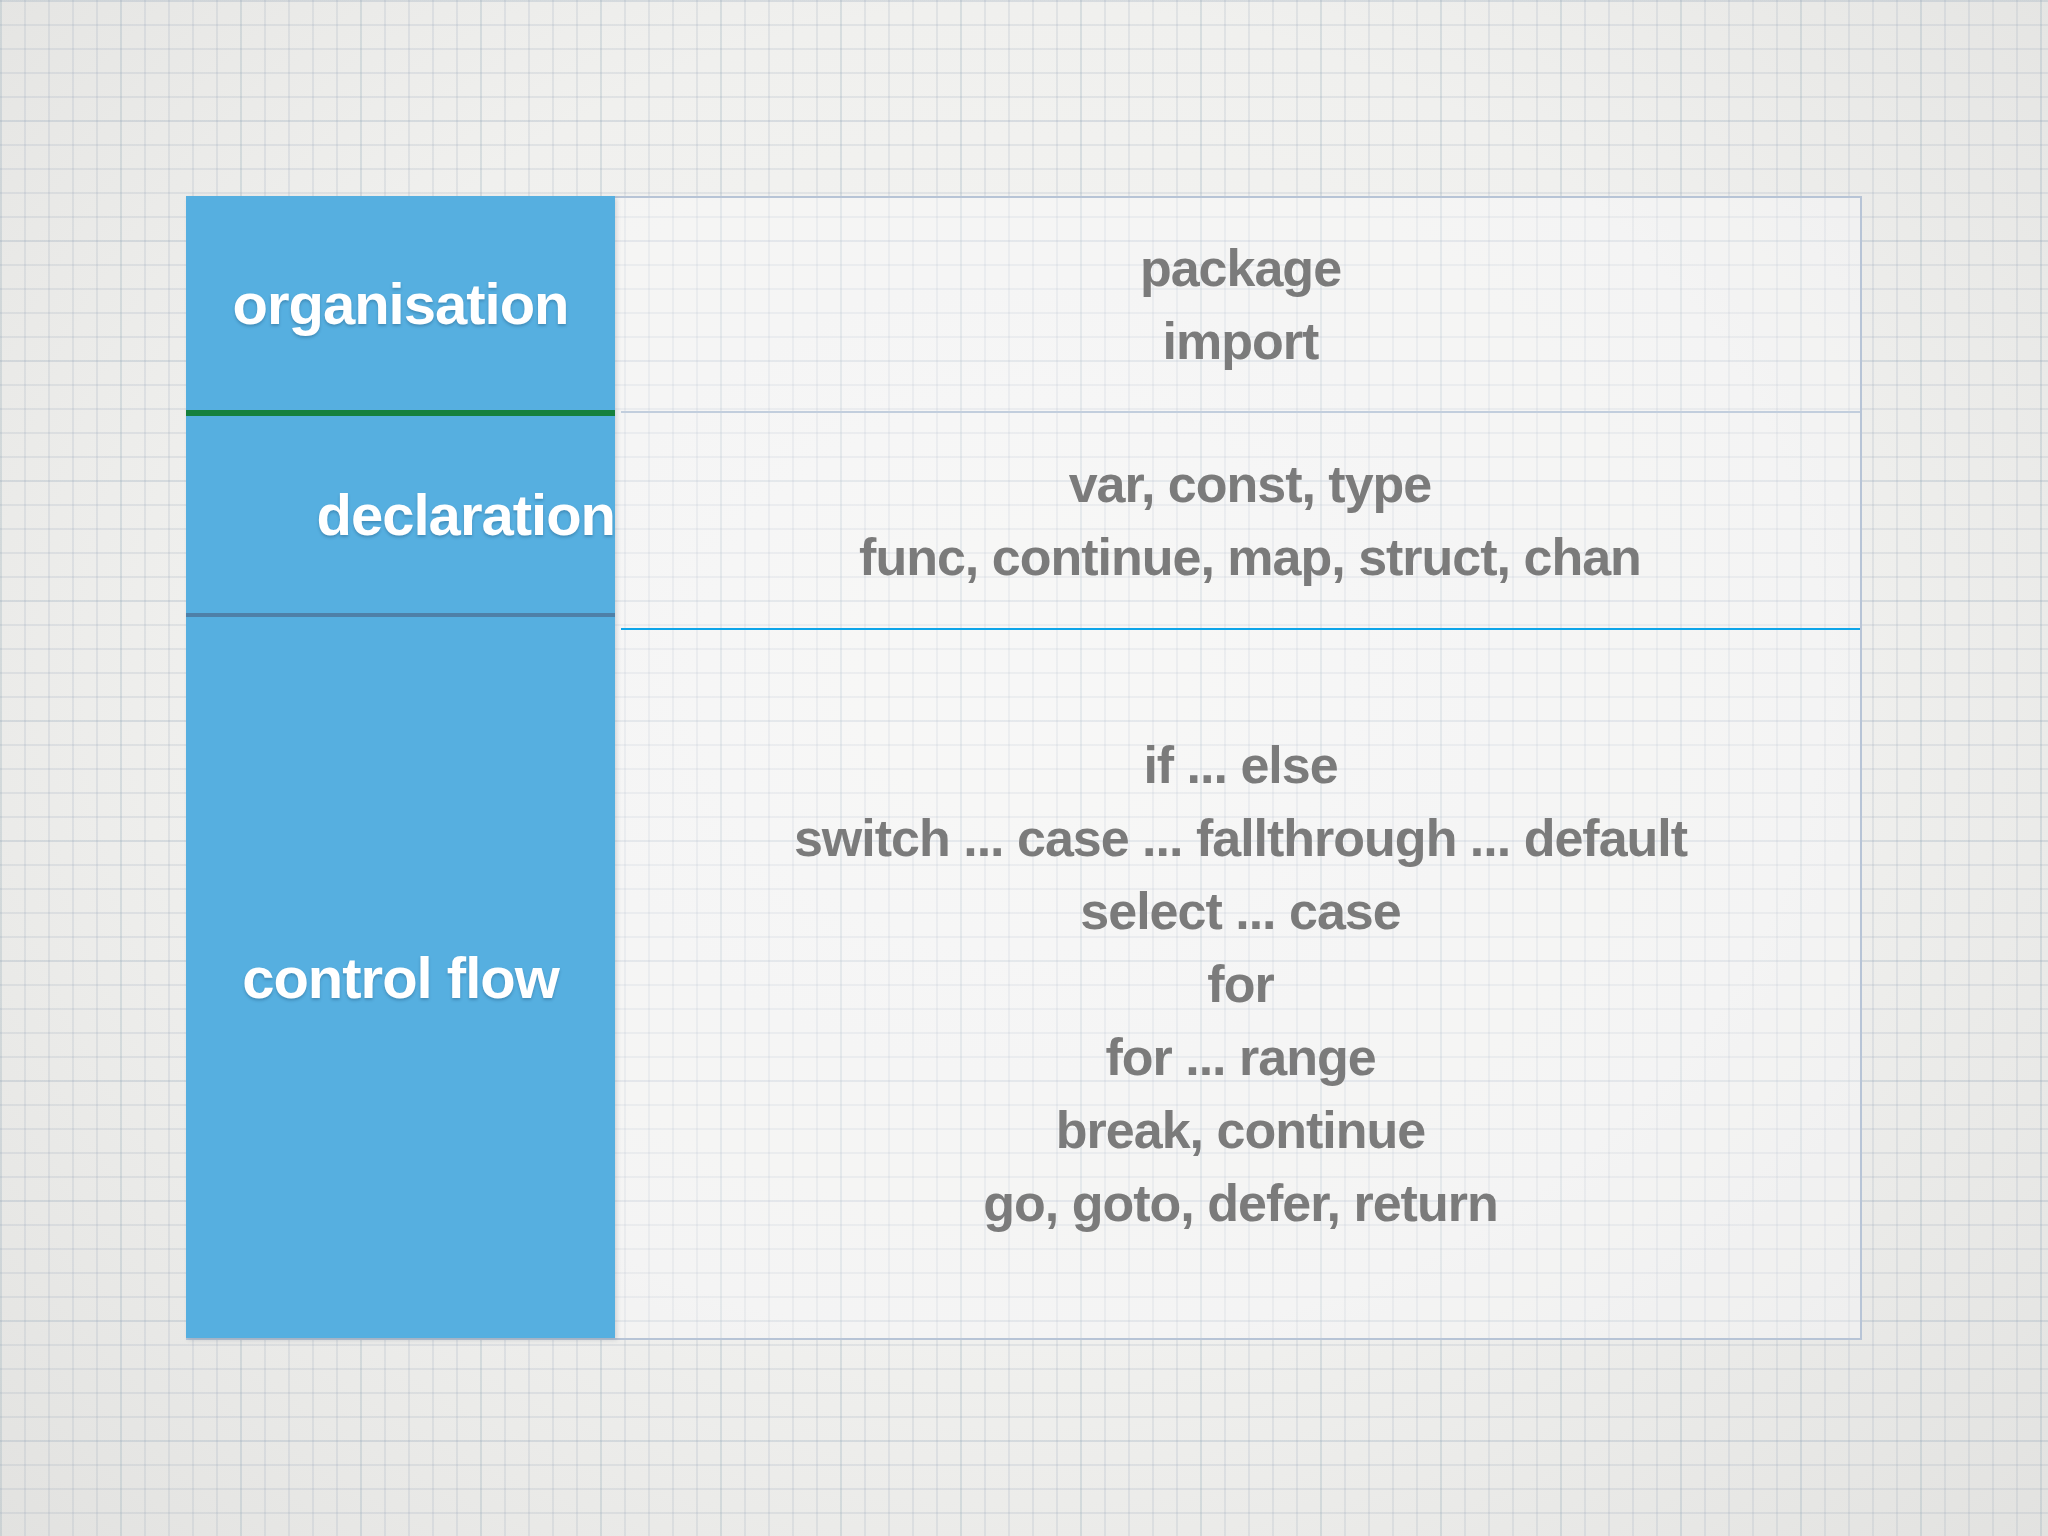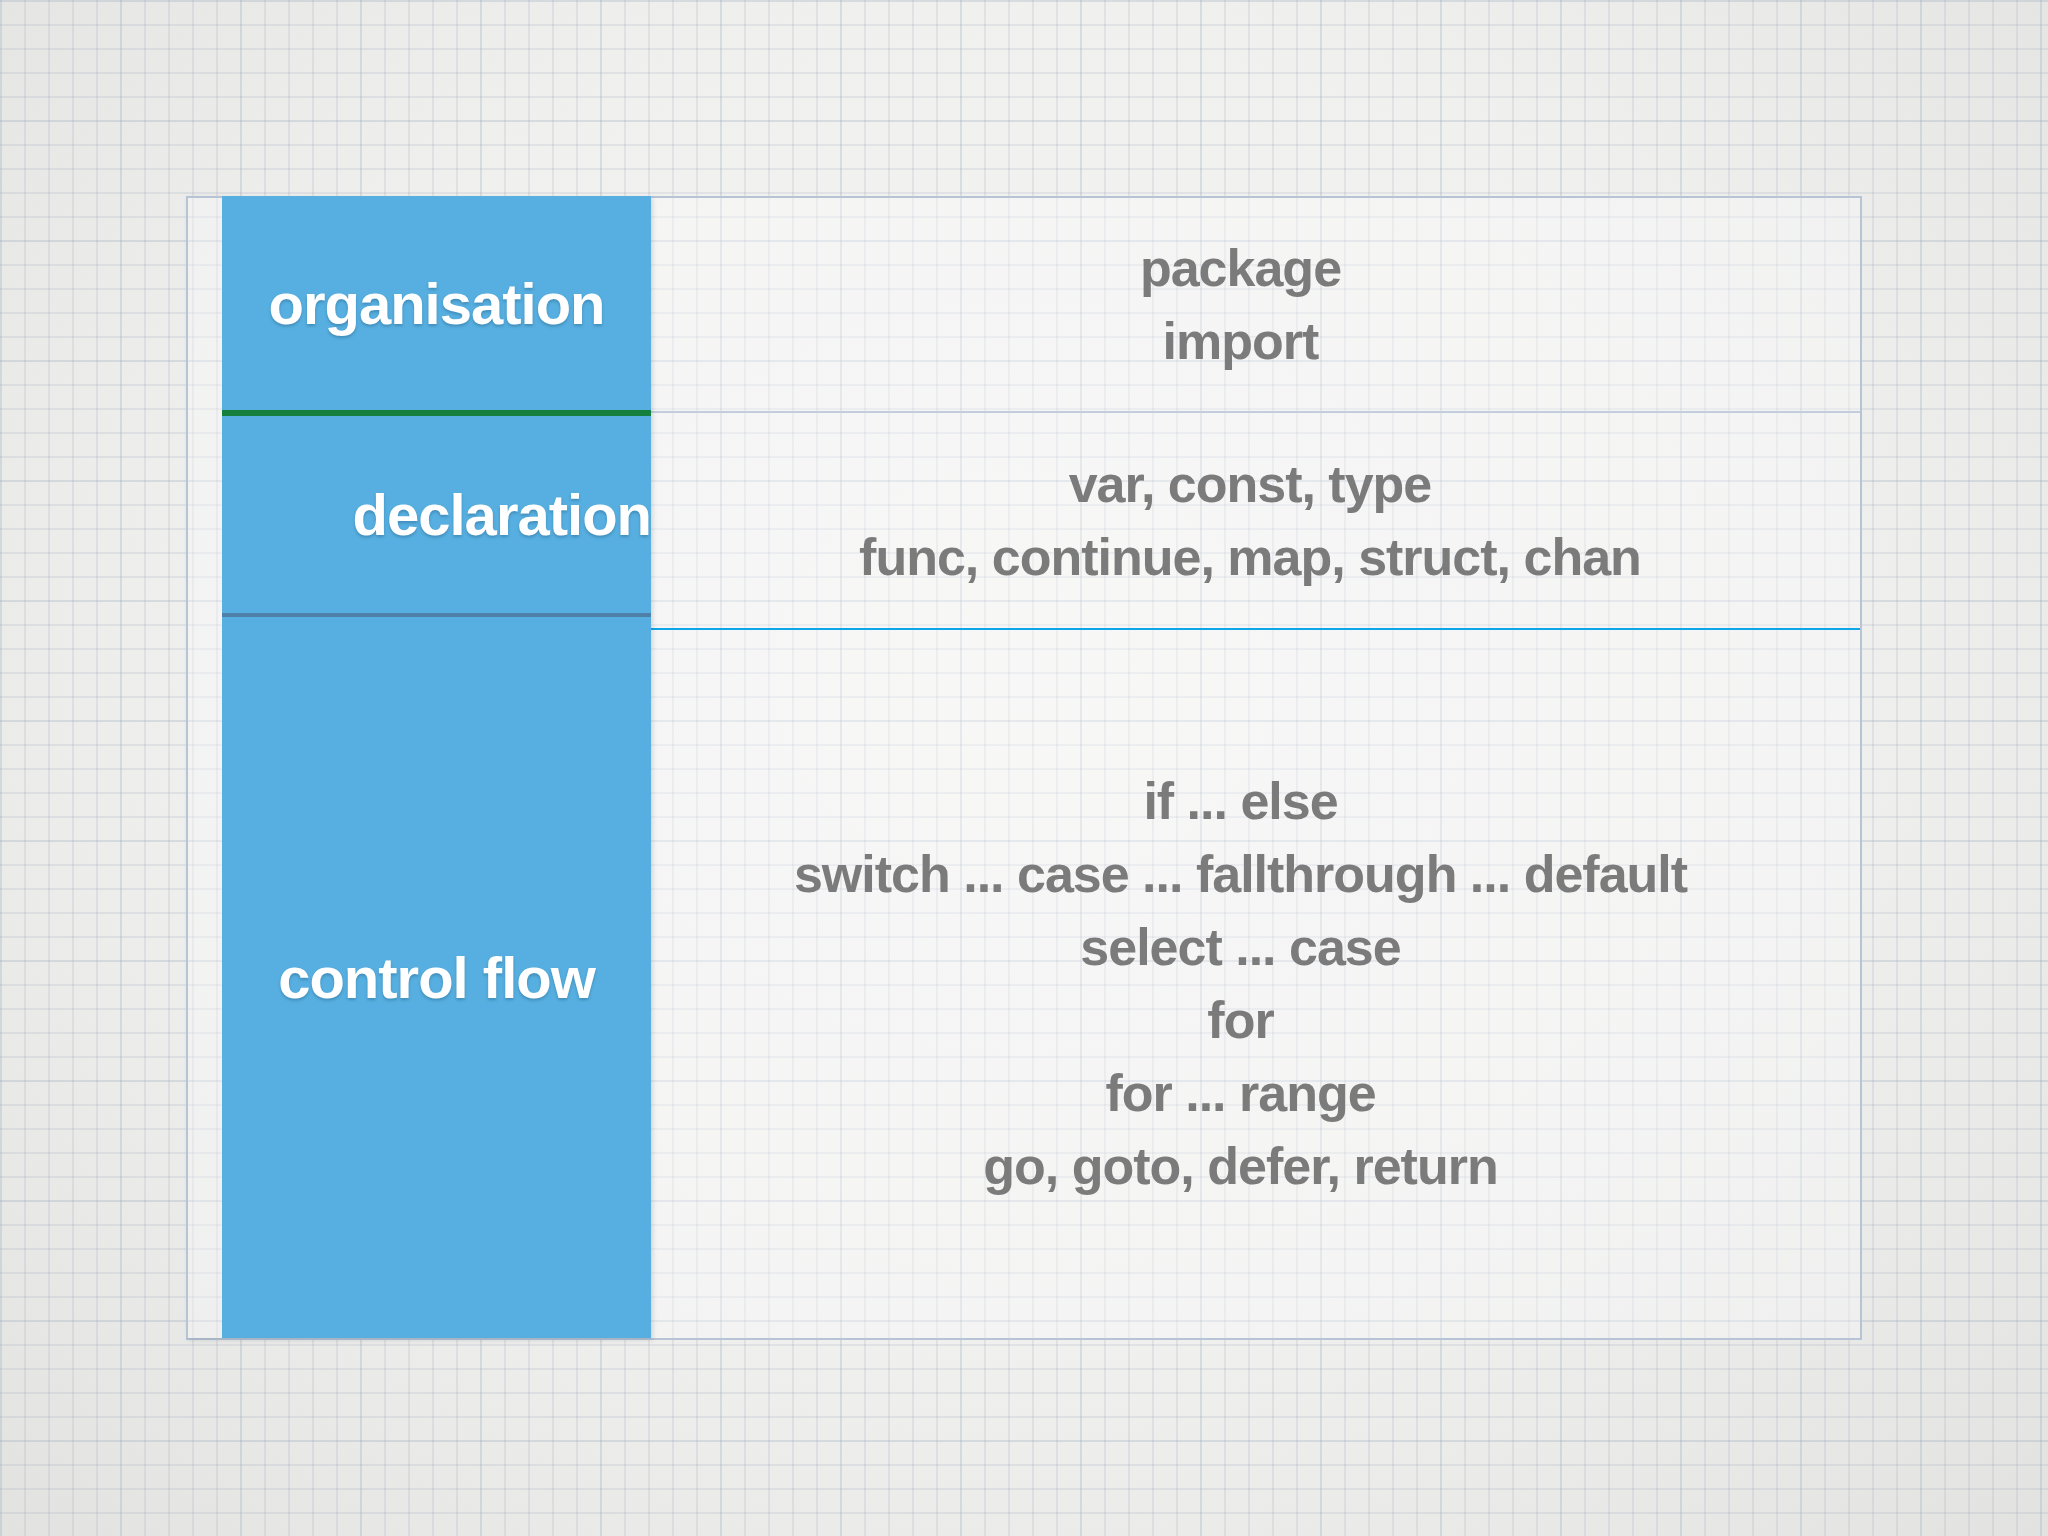--- a/index.html
+++ b/index.html
@@ -42,21 +42,20 @@
   
   .cat-col {
     position: absolute;
     left: -2px;
     top: -2px;
     bottom: 0;
     width: 429px;
     display: flex;
     flex-direction: column;
     box-shadow: inset -4px 0 0 rgba(36,88,128,0.30), 2px 2px 4px rgba(60,80,100,0.18);
-    padding-left: 36px;
   }
   .cat-cell {
     background: #56afe0;
     display: flex;
     align-items: center;
     justify-content: center;
     text-align: center;
     box-sizing: border-box;
   }
   .cat-cell.c1 { height: 214px; }
@@ -118,20 +117,21 @@
     <div class="kw-cell r2">
       <div class="kw-line">var, const, type</div>
       <div class="kw-line">func, continue, map, struct, chan</div>
     </div>
     <div class="kw-cell r3">
       <div class="kw-line">if ... else</div>
       <div class="kw-line">switch ... case ... fallthrough ... default</div>
       <div class="kw-line">select ... case</div>
       <div class="kw-line">for</div>
       <div class="kw-line">for ... range</div>
+      <div class="kw-line">break, continue</div>
       <div class="kw-line">go, goto, defer, return</div>
     </div>
   </div>
 
   <div class="cat-col">
     <div class="cat-cell c1">
       <span class="cat-label">organisation</span>
     </div>
     <div class="cat-cell c2">
       <span class="cat-label">declaration</span>

